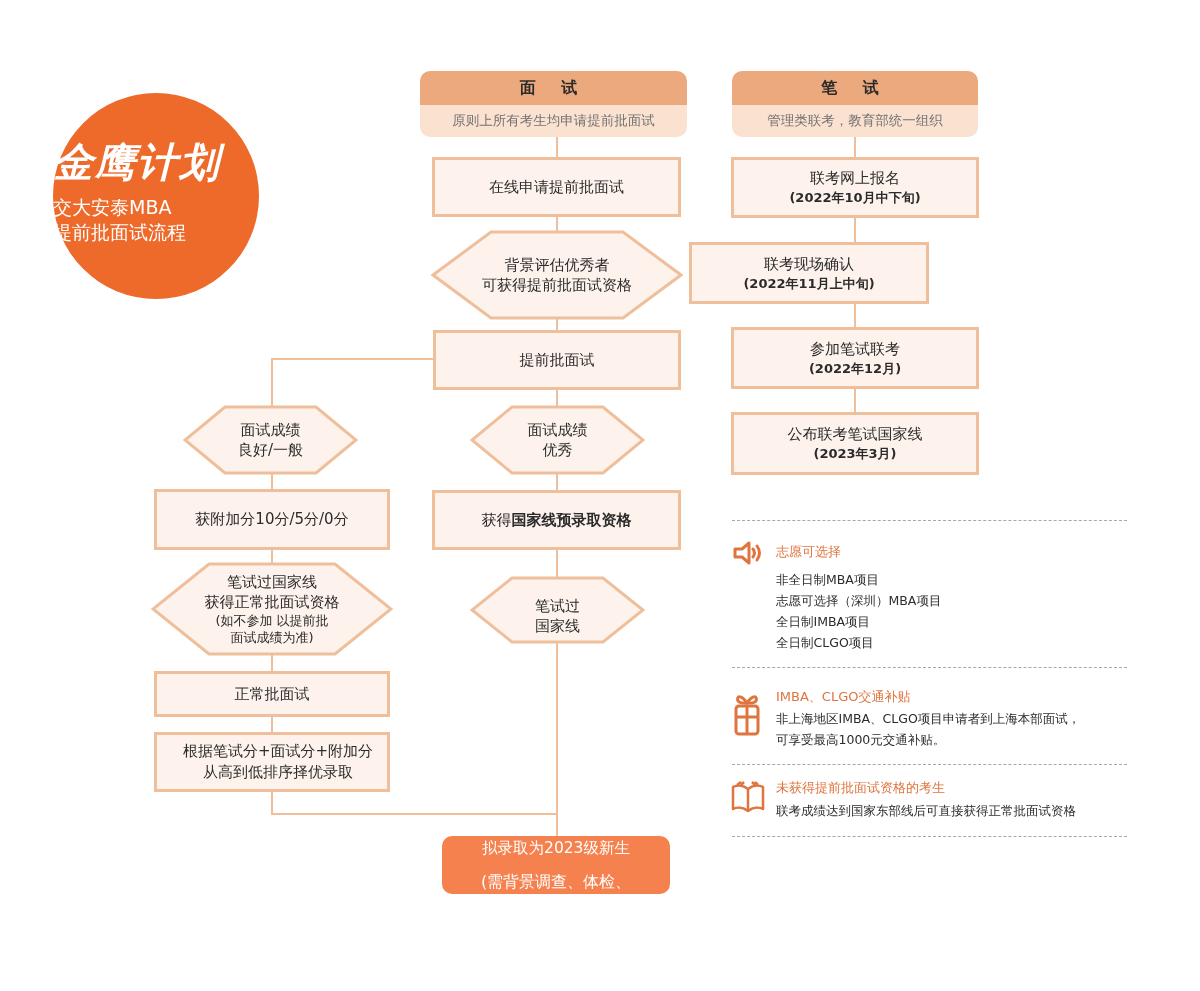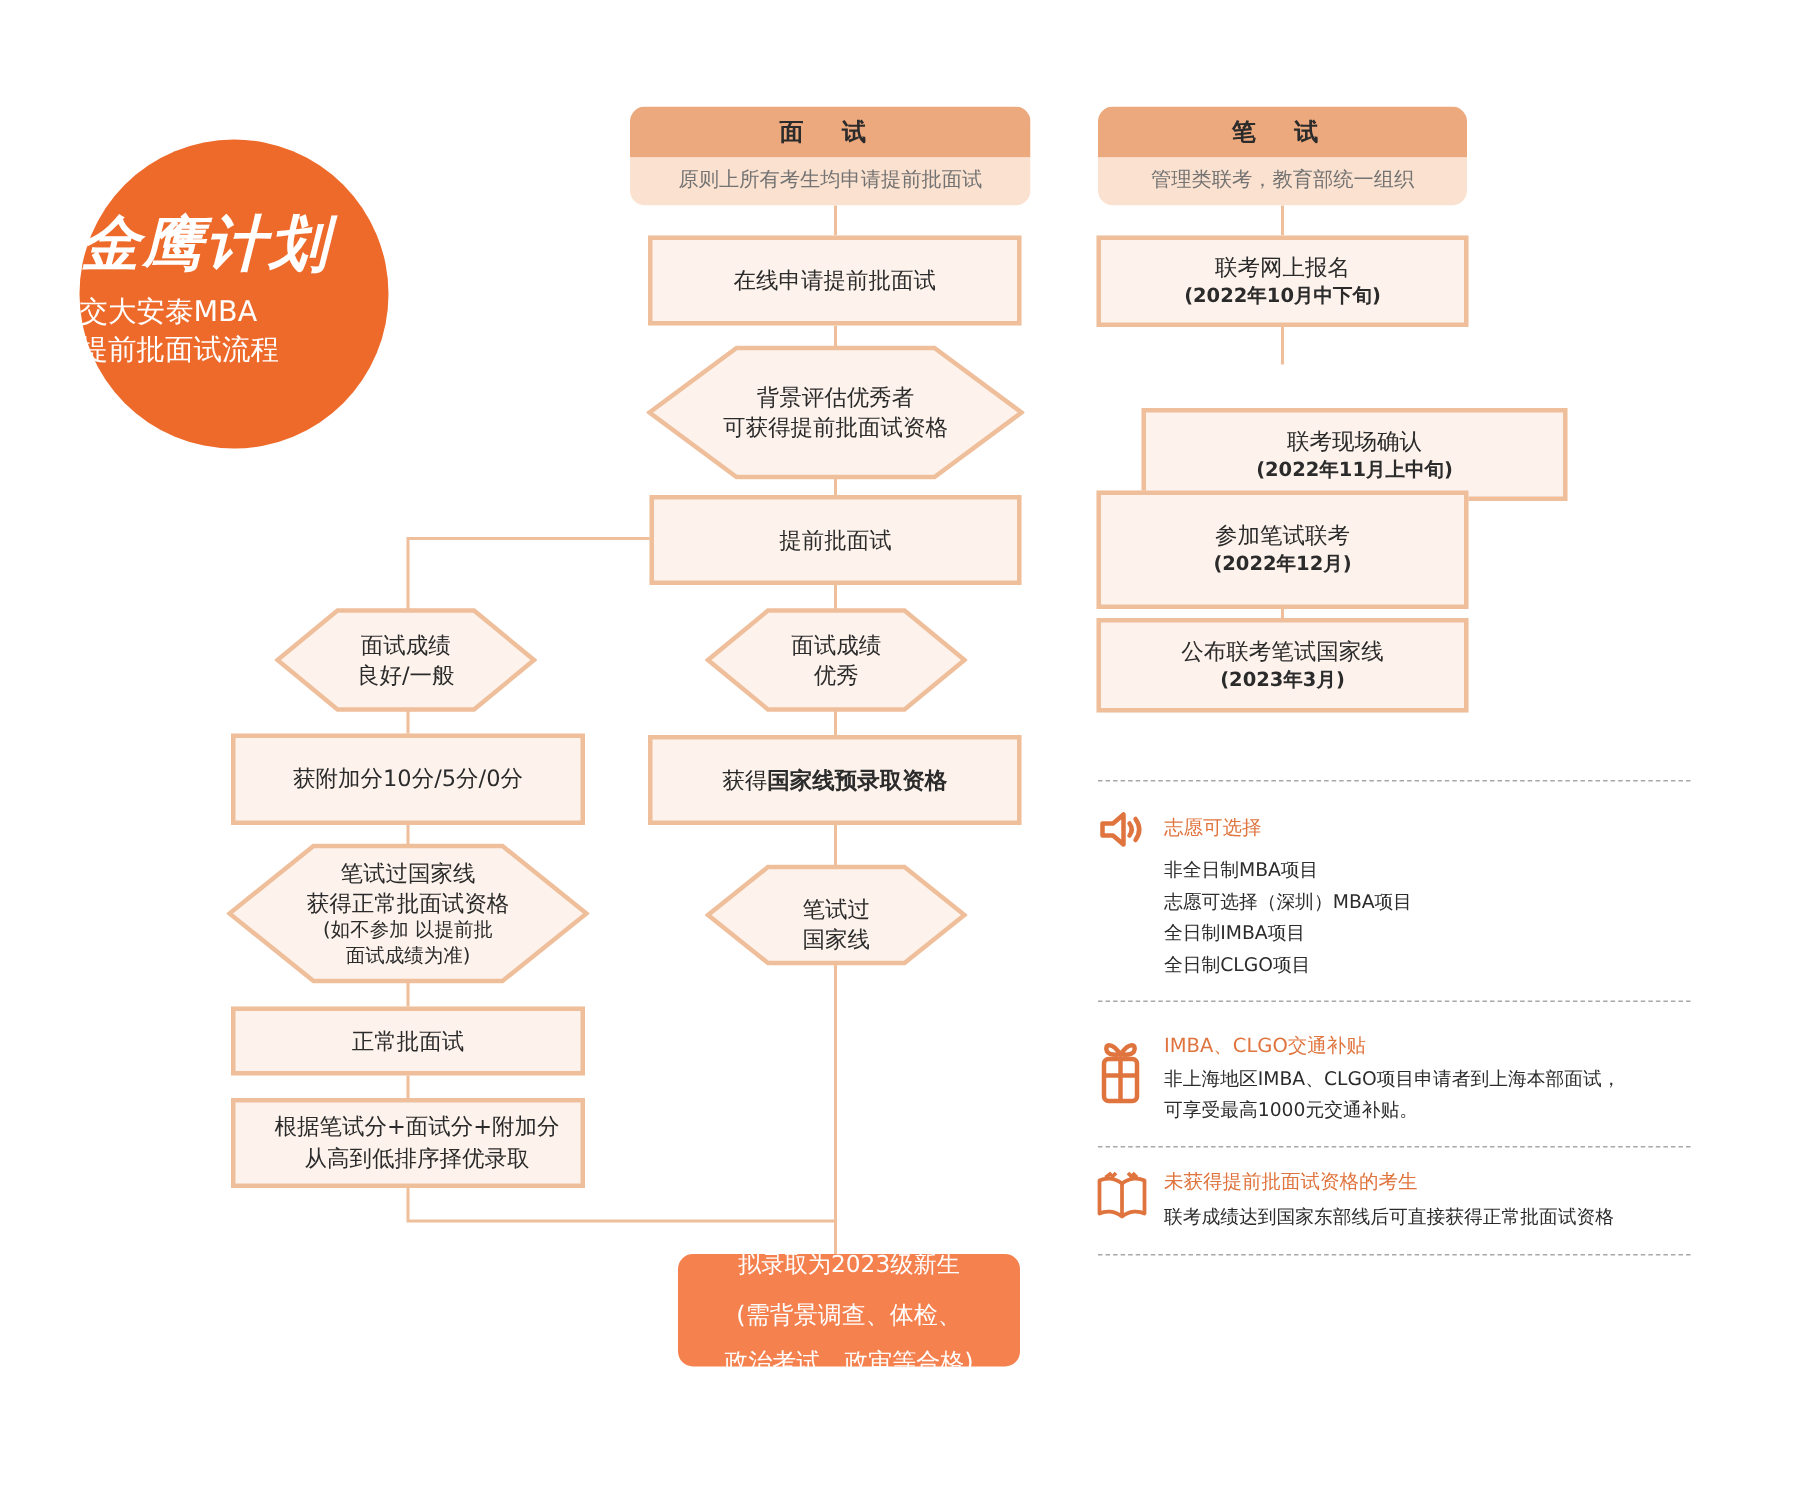--- a/index.html
+++ b/index.html
@@ -147,35 +147,35 @@
 
 <div class="abs box" style="left:154px; top:671px; width:236px; height:46px;">
   <span>正常批面试</span>
 </div>
 
 <div class="abs box" style="left:154px; top:732px; width:236px; height:60px;padding-left:12px;">
   <span>根据笔试分+面试分+附加分</span>
   <span>从高到低排序择优录取</span>
 </div>
 
-<div class="abs final" style="left:452px; top:836px; width:228px; height:75px;">
+<div class="abs final" style="left:442px; top:836px; width:228px; height:58px;justify-content:space-between;">
   <span class="f1">拟录取为2023级新生</span>
   <span class="f2">(需背景调查、体检、</span>
   <span class="f2">政治考试、政审等合格)</span>
 </div>
 
 <div class="abs box" style="left:731px; top:157px; width:248px; height:61px;">
   <span>联考网上报名</span>
   <span class="sub">(2022年10月中下旬)</span>
 </div>
-<div class="abs box" style="left:761px; top:242px; width:284px; height:62px;margin-top:30px;">
+<div class="abs box" style="left:689px; top:242px; width:240px; height:62px;">
   <span>联考现场确认</span>
   <span class="sub">(2022年11月上中旬)</span>
 </div>
-<div class="abs box" style="left:731px; top:327px; width:248px; height:79px;">
+<div class="abs box" style="left:731px; top:327px; width:248px; height:62px;">
   <span>参加笔试联考</span>
   <span class="sub">(2022年12月)</span>
 </div>
 <div class="abs box" style="left:731px; top:412px; width:248px; height:63px;">
   <span>公布联考笔试国家线</span>
   <span class="sub">(2023年3月)</span>
 </div>
 
 <div class="abs dash" style="left:732px; top:520px; width:395px;"></div>
 

